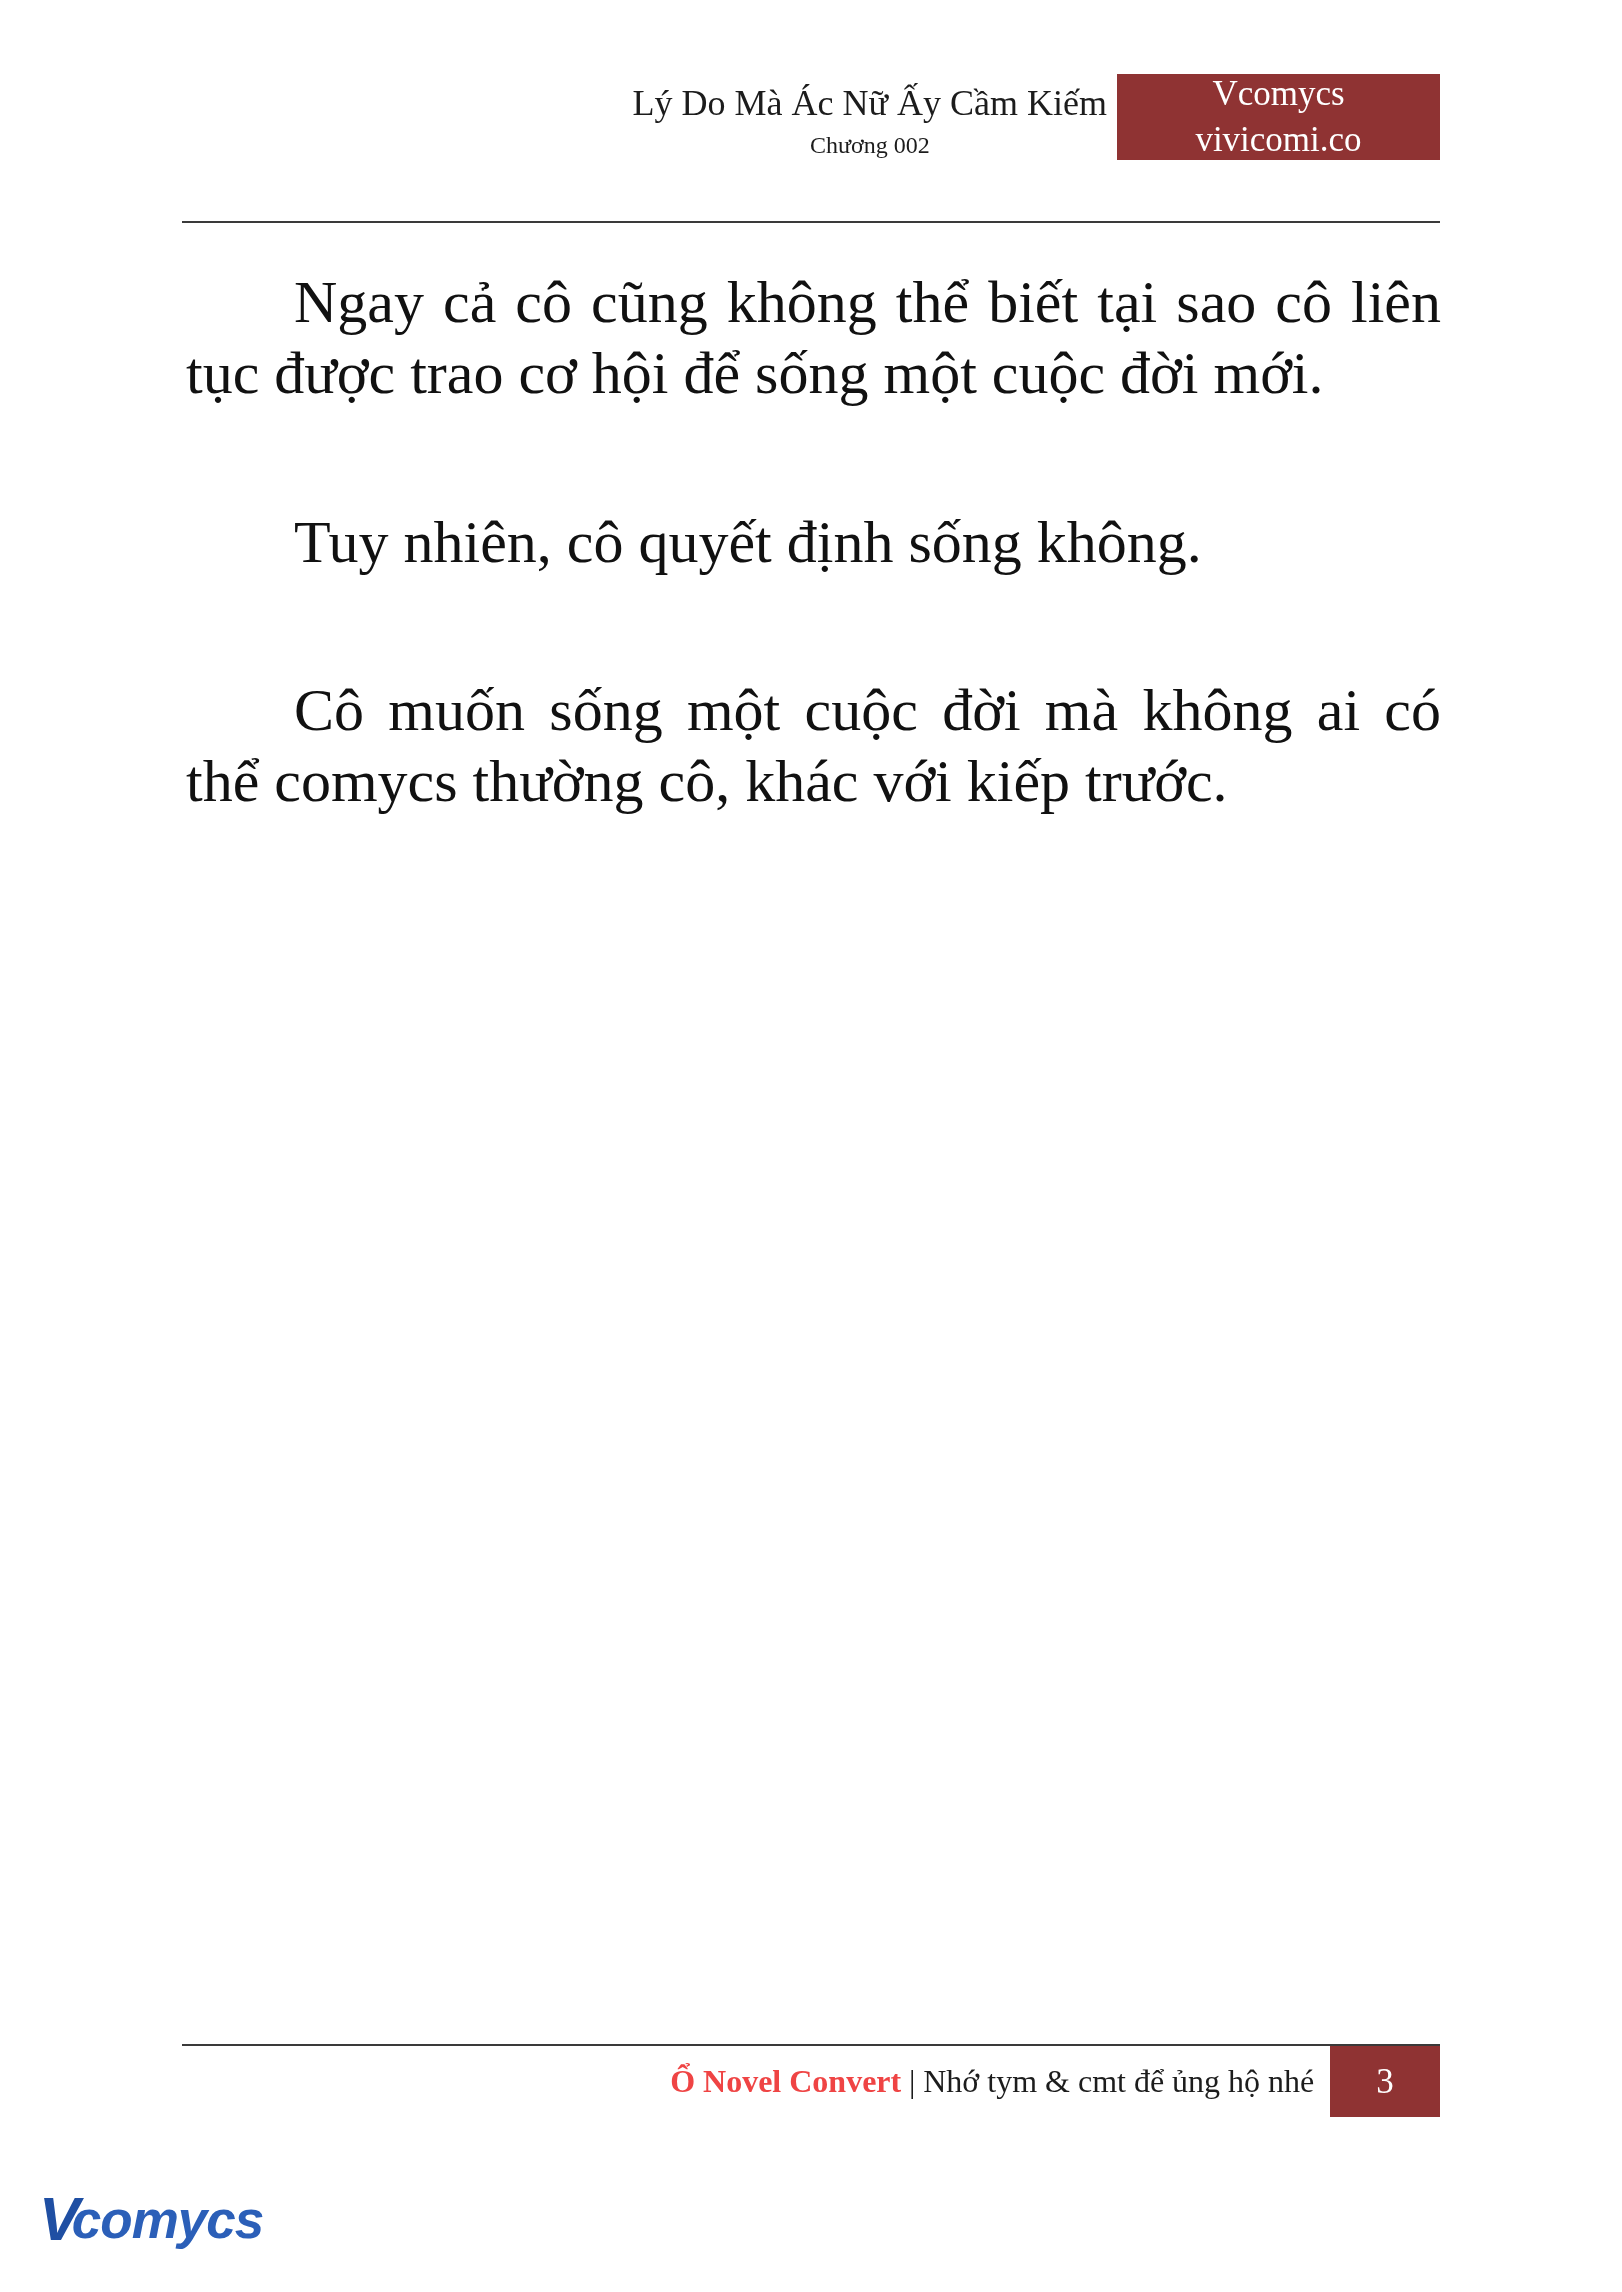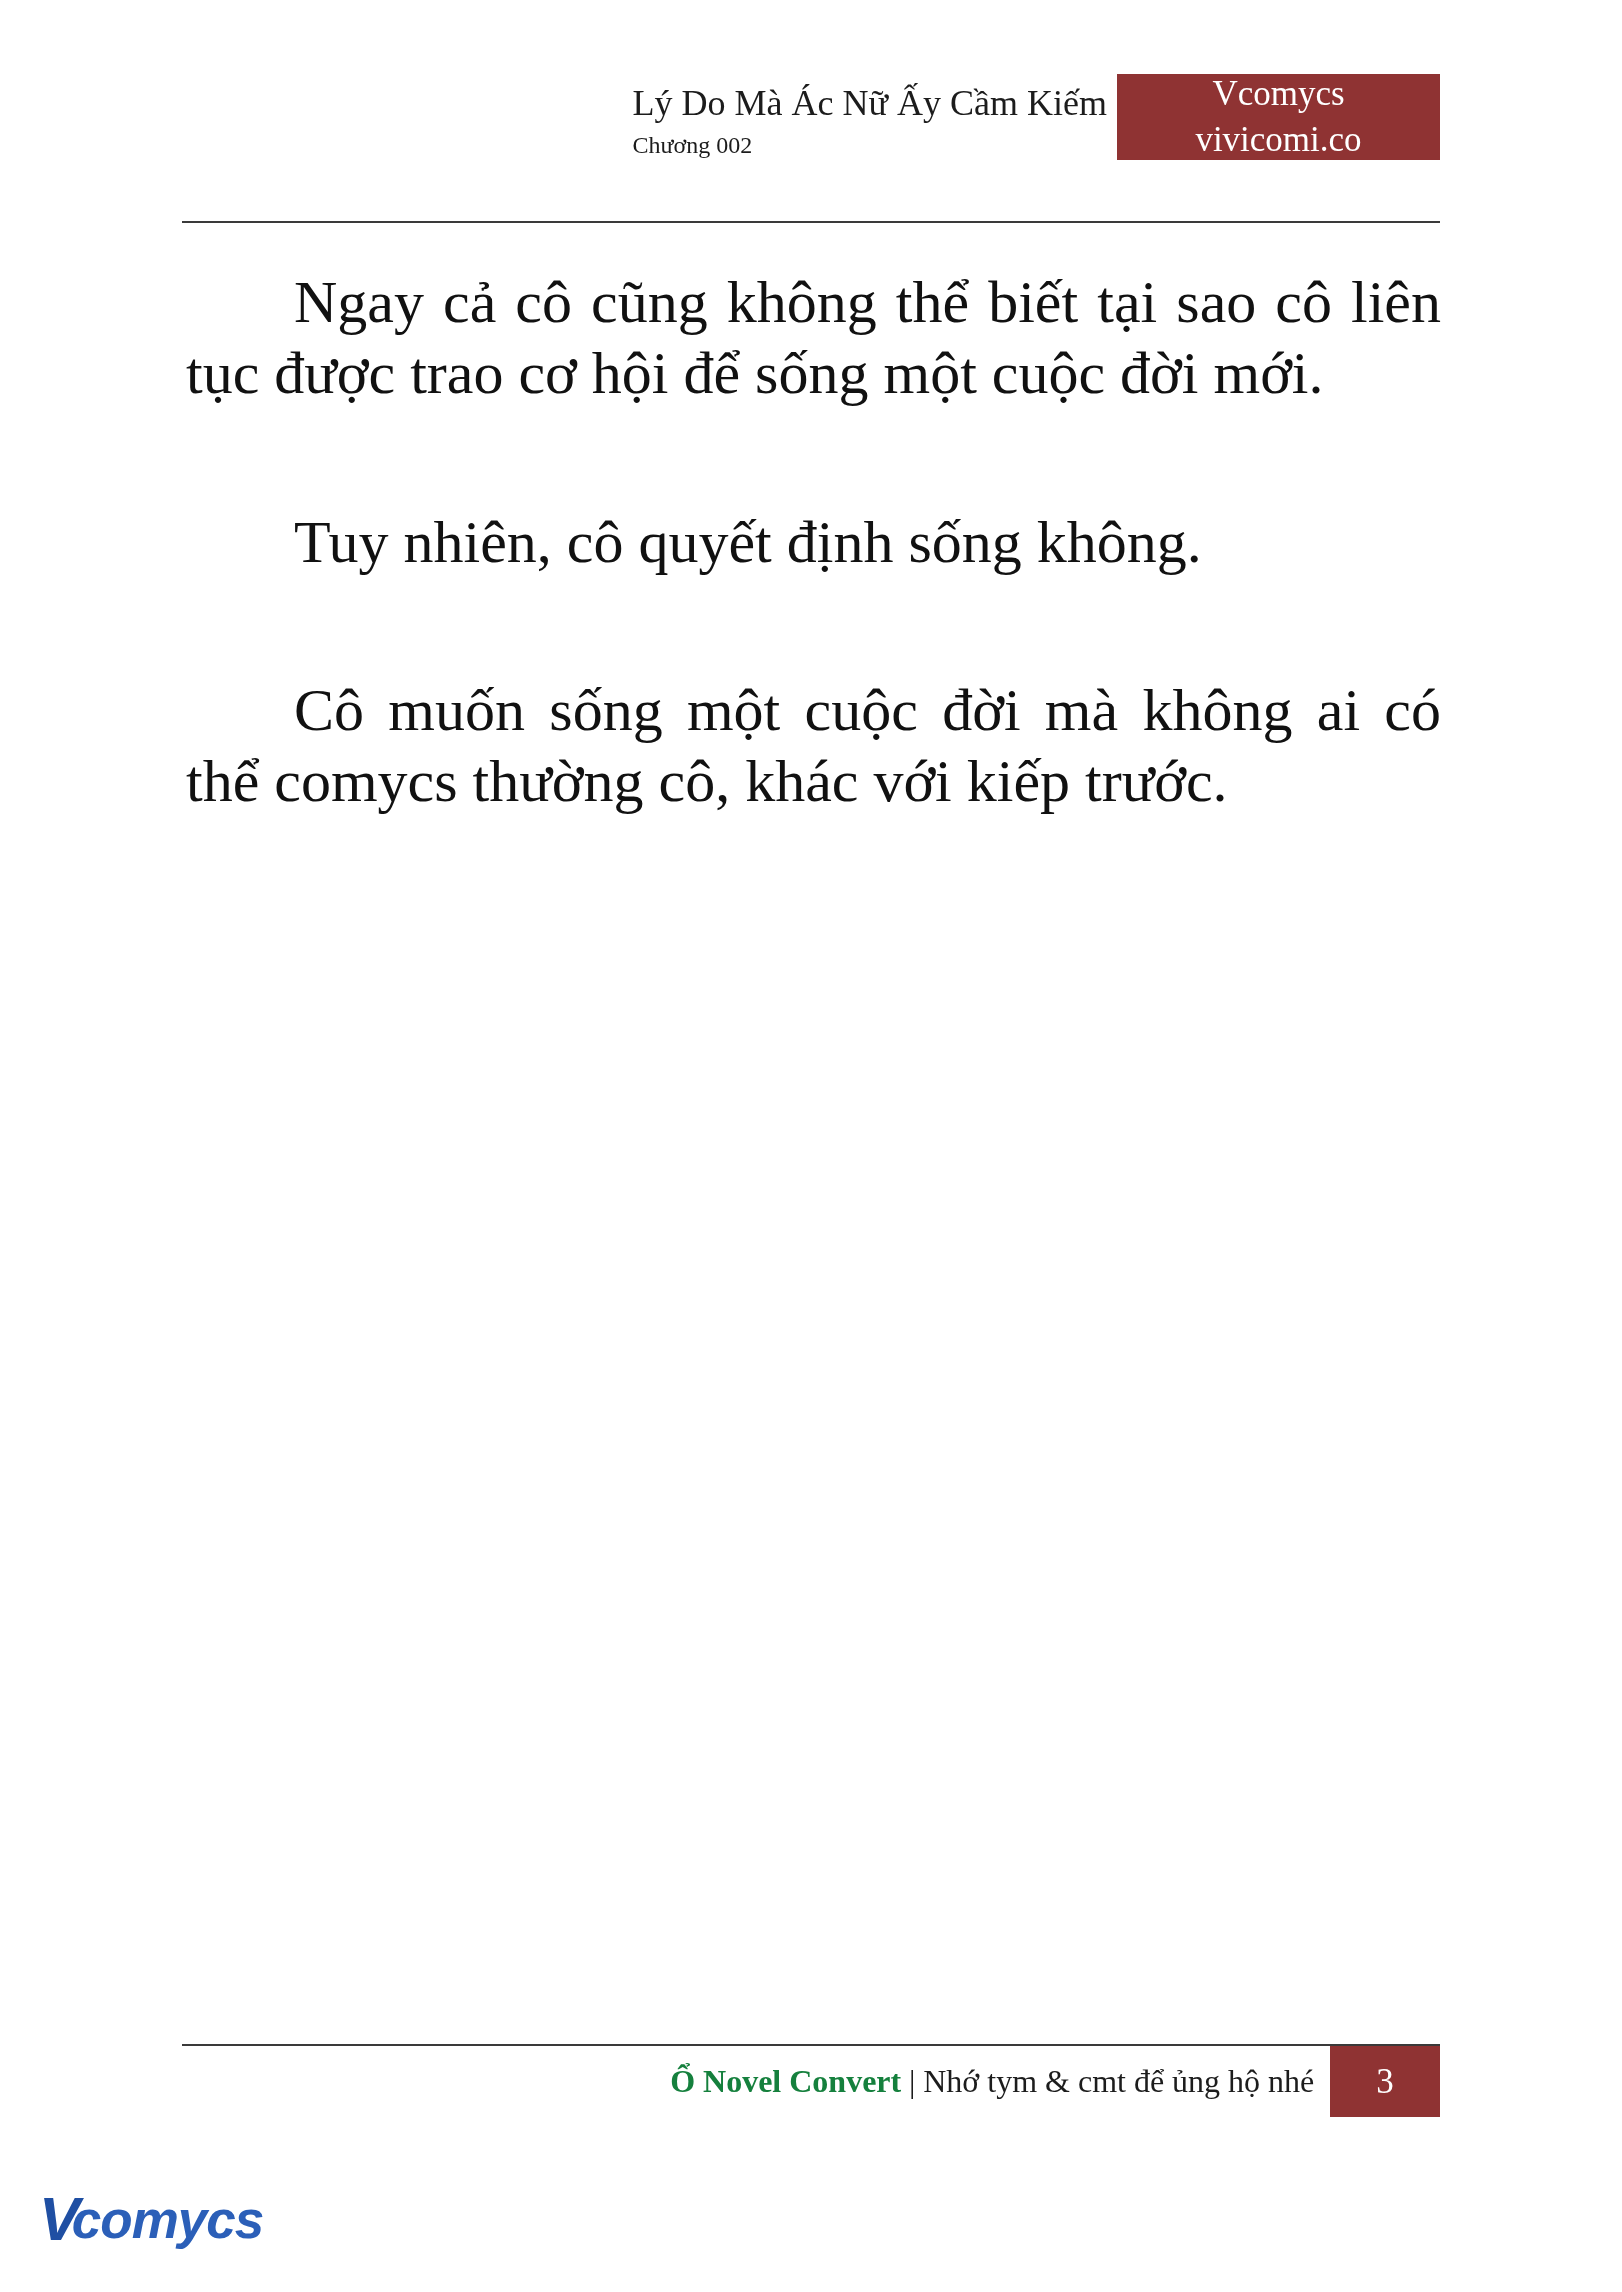--- a/index.html
+++ b/index.html
@@ -32,21 +32,21 @@
     top: 76px;
     width: 1258px;
     height: 147px;
     border-bottom: 2.9px solid #3a3a3a;
     box-sizing: border-box;
   }
   .header-title-block {
     position: absolute;
     right: 333px;
     top: 2.9px;
-    text-align: left;
+    text-align: center;
     line-height: 1.38;
   }
   .header-title {
     font-size: 36px;
     font-family: "Liberation Serif", serif;
     color: #1c1c1c;
     white-space: nowrap;
   }
   .header-chapter {
     font-size: 24px;
@@ -122,21 +122,21 @@
   .footer-text {
     font-size: 32px;
     font-family: "Liberation Serif", serif;
     color: #1c1c1c;
     white-space: nowrap;
     display: flex;
     align-items: baseline;
     padding-right: 15.7px;
   }
   .footer-brand {
-    color: #15803d;
+    color: #ef4444;
     font-weight: bold;
     padding-right: 7.8px;
   }
   .footer-sep {
     color: #1c1c1c;
     padding-right: 7.8px;
   }
   .footer-pagebox {
     width: 110px;
     height: 71px;

